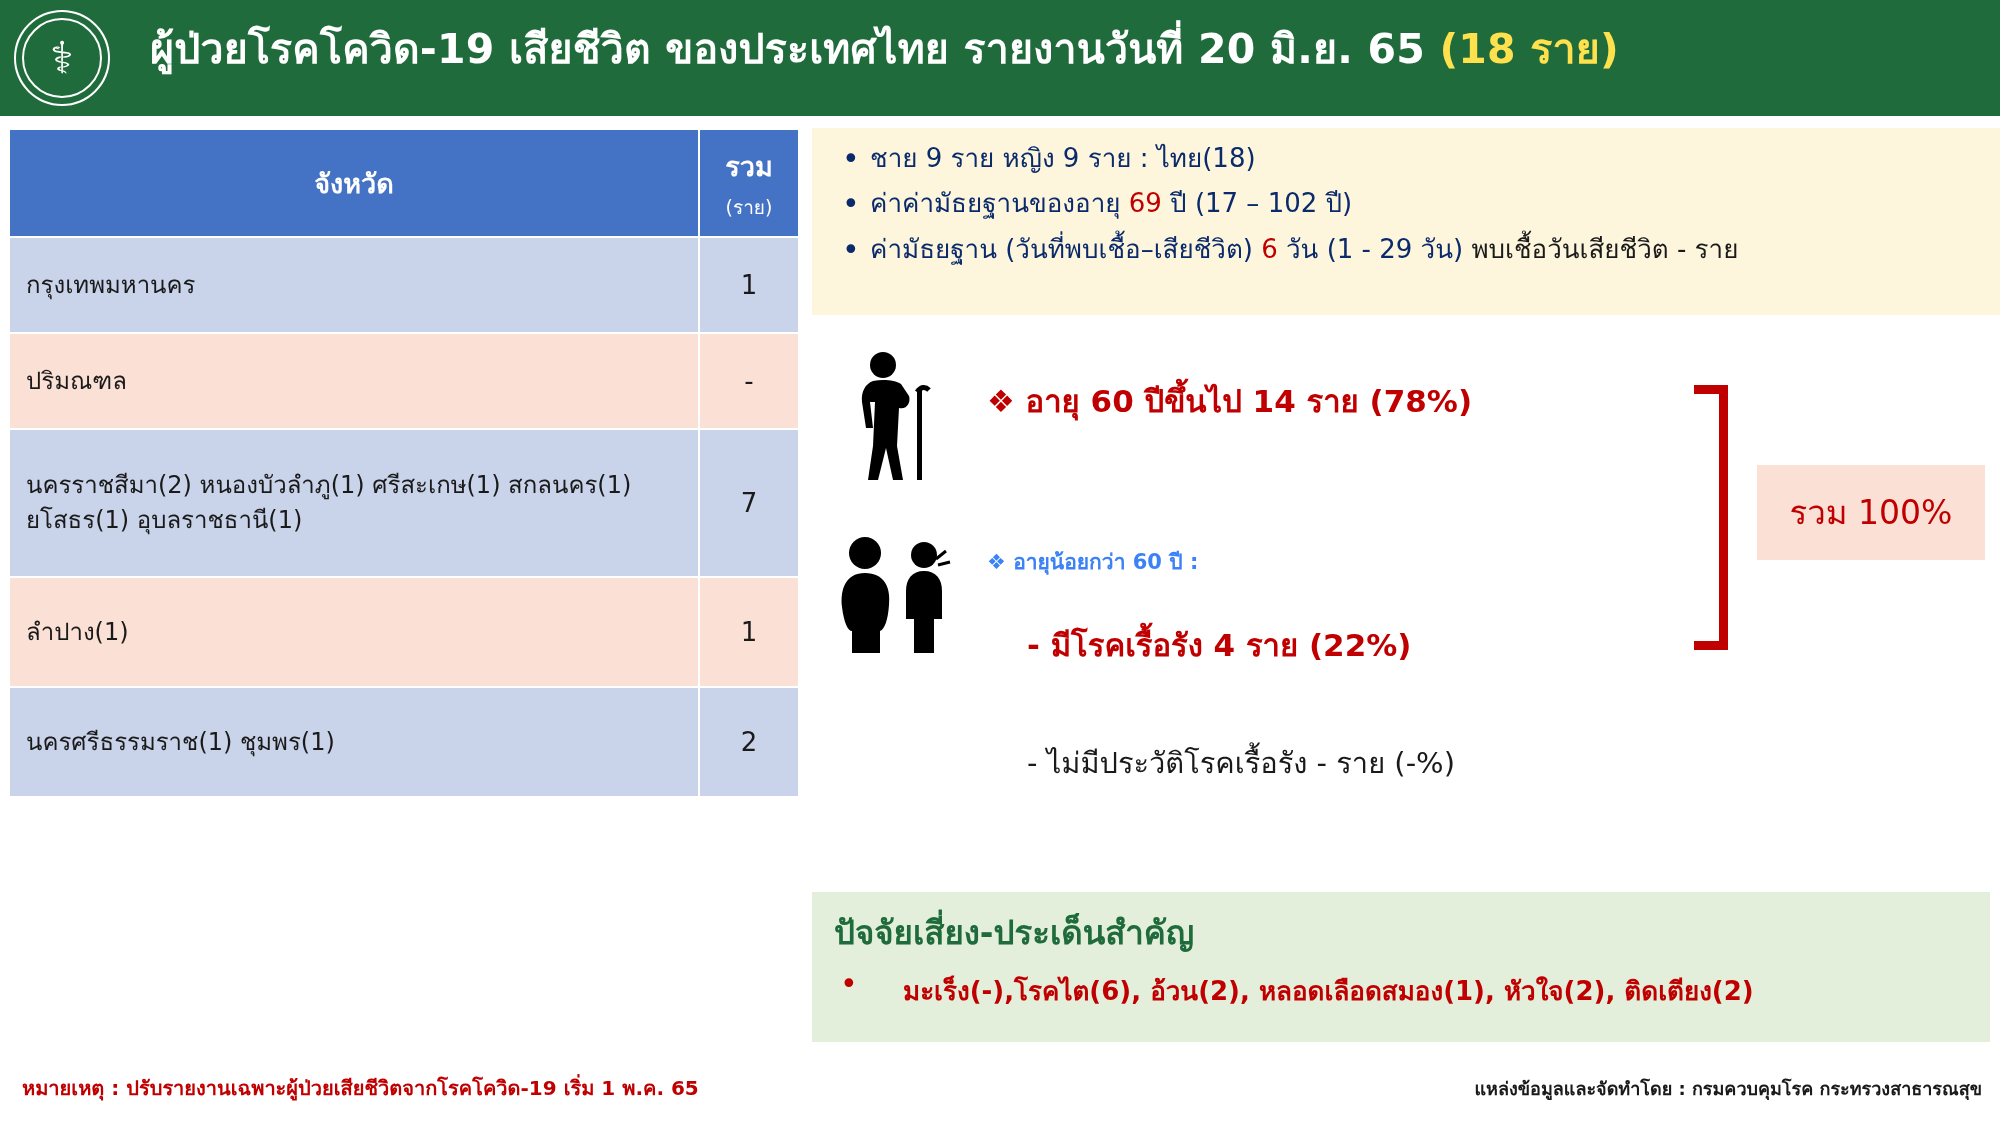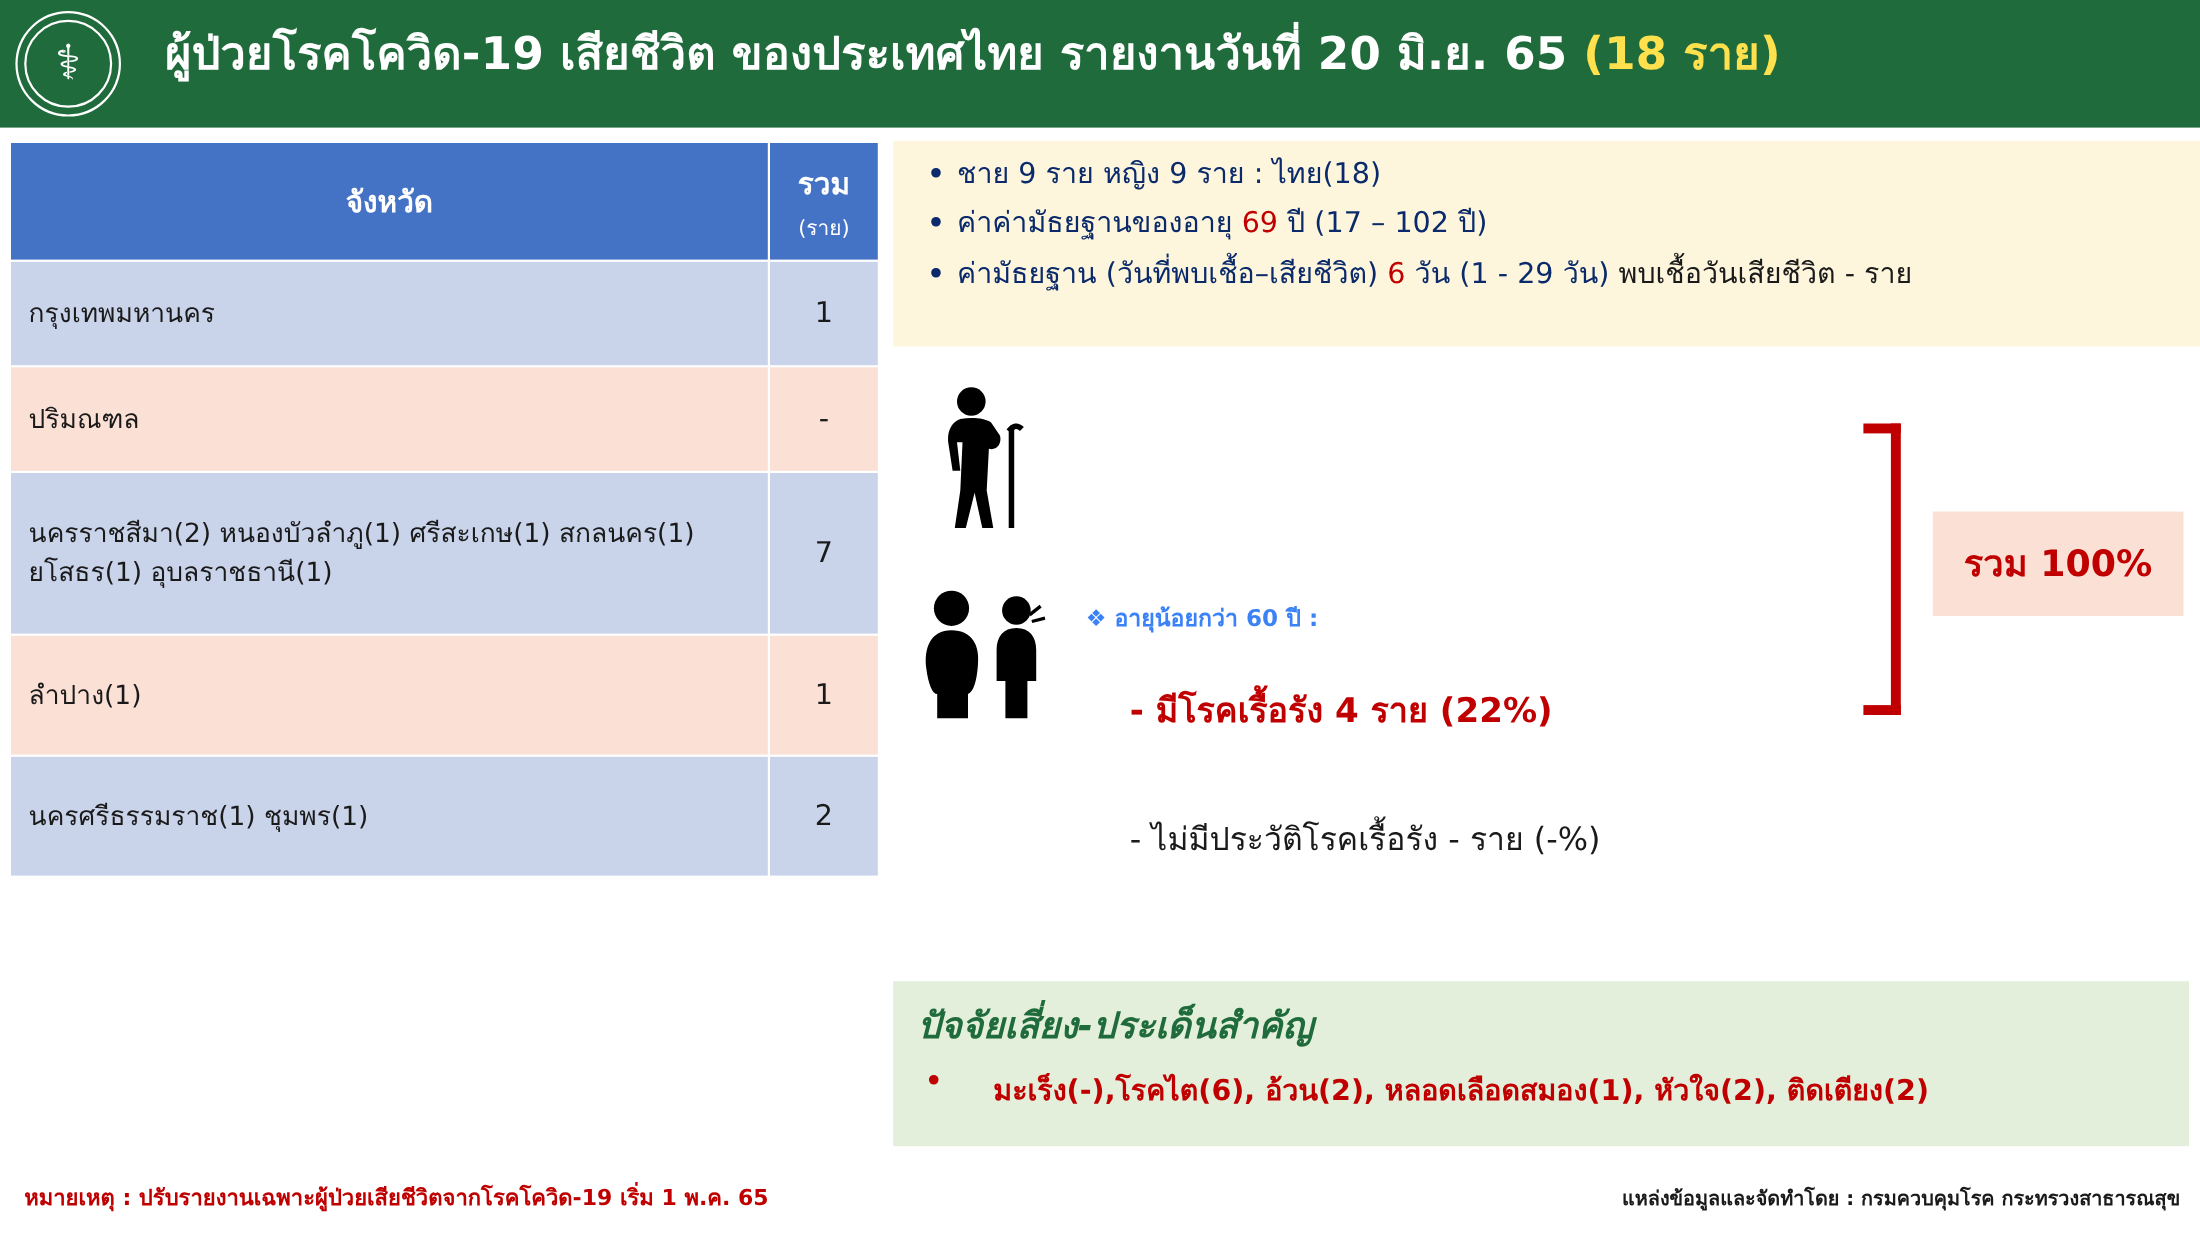--- a/index.html
+++ b/index.html
@@ -114,31 +114,31 @@
   .bracket {
     position: absolute; left: 882px; top: 45px;
     width: 34px; height: 265px;
     border: 9px solid #c00000; border-left: none;
   }
   .total-chip {
     position: absolute; left: 945px; top: 125px;
     width: 228px; height: 95px;
     background: #fbe0d5;
     display: flex; align-items: center; justify-content: center;
-    font-size: 33px; font-weight: bold; color: #c00000;
+    font-size: 33px; font-weight: normal; color: #c00000;
   }
 
   
   .risk-box {
     position: absolute; left: 812px; top: 892px; width: 1178px; height: 150px;
     background: #e3efdb;
   }
   .risk-title {
     position: absolute; left: 22px; top: 14px;
-    font-size: 33px; font-weight: bold; color: #1f6b3b; font-style: italic;
+    font-size: 33px; font-weight: bold; color: #1f6b3b;
   }
   .risk-item {
     position: absolute; left: 56px; top: 78px;
     font-size: 26px; color: #c00000; font-weight: bold;
     padding-left: 0;
     margin-left: 35px;
   }
   .risk-bullet {
     position: absolute; left: 28px; top: 74px;
     font-size: 30px; color: #c00000;
@@ -233,20 +233,21 @@
     </svg>
 
     <svg class="icon-two" viewBox="0 0 135 120">
       <circle cx="33" cy="18" r="16" fill="#000"></circle>
       <path d="M33 38 C14 38 8 54 10 72 C12 88 16 96 20 96 L20 118 L48 118 L48 96 C53 94 56 84 57 70 C59 52 52 38 33 38 Z" fill="#000"></path>
       <circle cx="92" cy="20" r="13" fill="#000"></circle>
       <path d="M92 36 C80 36 74 44 74 56 L74 84 L82 84 L82 118 L102 118 L102 84 L110 84 L110 56 C110 44 104 36 92 36 Z" fill="#000"></path>
       <path d="M104 24 l10 -8 M106 30 l12 -3" stroke="#000" stroke-width="3"></path>
     </svg>
 
+    <div class="age-line1">❖ อายุ 60 ปีขึ้นไป 14 ราย (78%)</div>
     <div class="age-line2">❖ อายุน้อยกว่า 60 ปี :</div>
     <div class="age-line3">- มีโรคเรื้อรัง 4 ราย (22%)</div>
     <div class="age-line4">- ไม่มีประวัติโรคเรื้อรัง - ราย (-%)</div>
 
     <div class="bracket"></div>
     <div class="total-chip">รวม  100%</div>
   </div>
 
   <div class="risk-box">
     <div class="risk-title">ปัจจัยเสี่ยง-ประเด็นสำคัญ</div>

